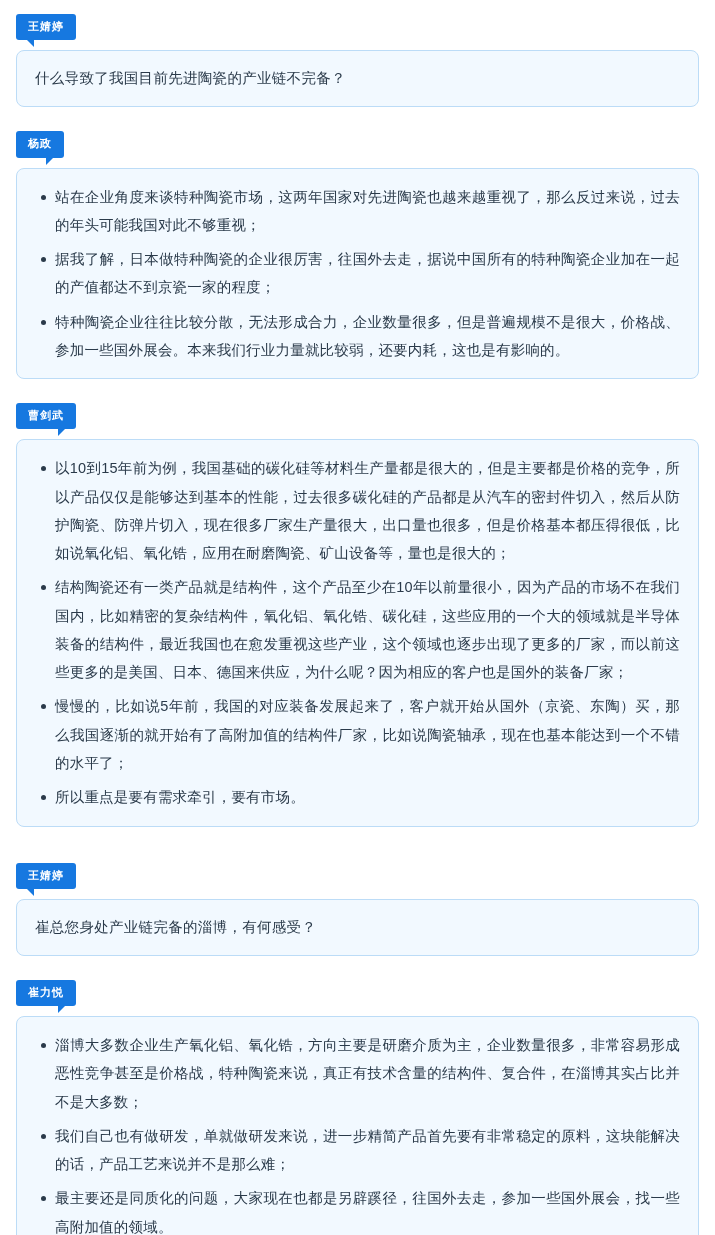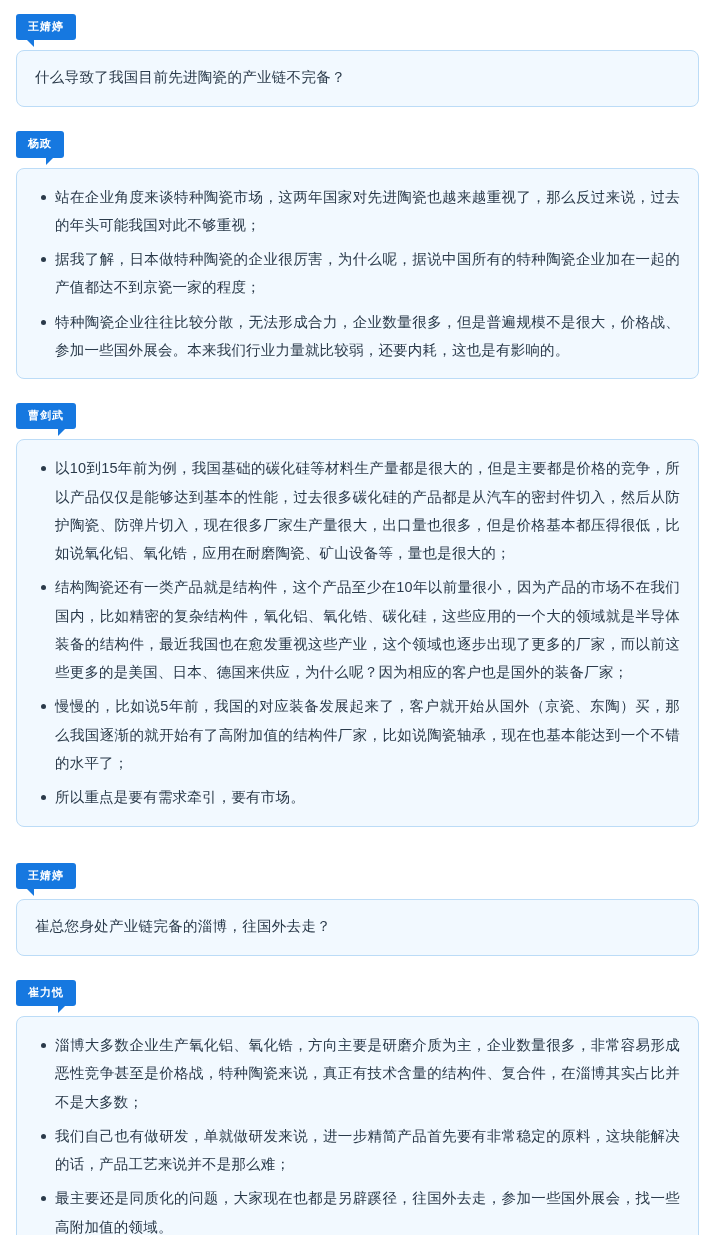--- a/index.html
+++ b/index.html
@@ -71,21 +71,20 @@
     padding: 14px 18px 14px 18px;
   }
   .bubble.plain {
     padding: 16px 18px;
   }
   .q-text {
     font-size: 14.5px;
     line-height: 1.6;
     color: #2a3a4a;
     letter-spacing: 0.3px;
-    font-family: Liberation Mono, monospace;
   }
   ul.points {
     margin: 0;
     padding: 0 0 0 20px;
     list-style: none;
   }
   ul.points li {
     position: relative;
     font-size: 14.5px;
     line-height: 1.95;
@@ -126,21 +125,21 @@
 
   <div class="spacer-md"></div>
 
   <div class="block">
     <div class="name-row right">
       <div class="name-tag right-tag">杨政</div>
     </div>
     <div class="bubble">
       <ul class="points">
         <li>站在企业角度来谈特种陶瓷市场，这两年国家对先进陶瓷也越来越重视了，那么反过来说，过去的年头可能我国对此不够重视；</li>
-        <li>据我了解，日本做特种陶瓷的企业很厉害，为什么呢，据说中国所有的特种陶瓷企业加在一起的产值都达不到京瓷一家的程度；</li>
+        <li>据我了解，日本做特种陶瓷的企业很厉害，往国外去走，据说中国所有的特种陶瓷企业加在一起的产值都达不到京瓷一家的程度；</li>
         <li>特种陶瓷企业往往比较分散，无法形成合力，企业数量很多，但是普遍规模不是很大，价格战、参加一些国外展会。本来我们行业力量就比较弱，还要内耗，这也是有影响的。</li>
       </ul>
     </div>
   </div>
 
   <div class="spacer-md"></div>
 
   <div class="block">
     <div class="name-row right">
       <div class="name-tag right-tag">曹剑武</div>
@@ -155,21 +154,21 @@
     </div>
   </div>
 
   <div class="spacer-lg"></div>
 
   <div class="block">
     <div class="name-row">
       <div class="name-tag left-tag">王婧婷</div>
     </div>
     <div class="bubble plain">
-      <div class="q-text">崔总您身处产业链完备的淄博，往国外去走？</div>
+      <div class="q-text">崔总您身处产业链完备的淄博，有何感受？</div>
     </div>
   </div>
 
   <div class="spacer-md"></div>
 
   <div class="block">
     <div class="name-row right">
       <div class="name-tag right-tag">崔力悦</div>
     </div>
     <div class="bubble">

